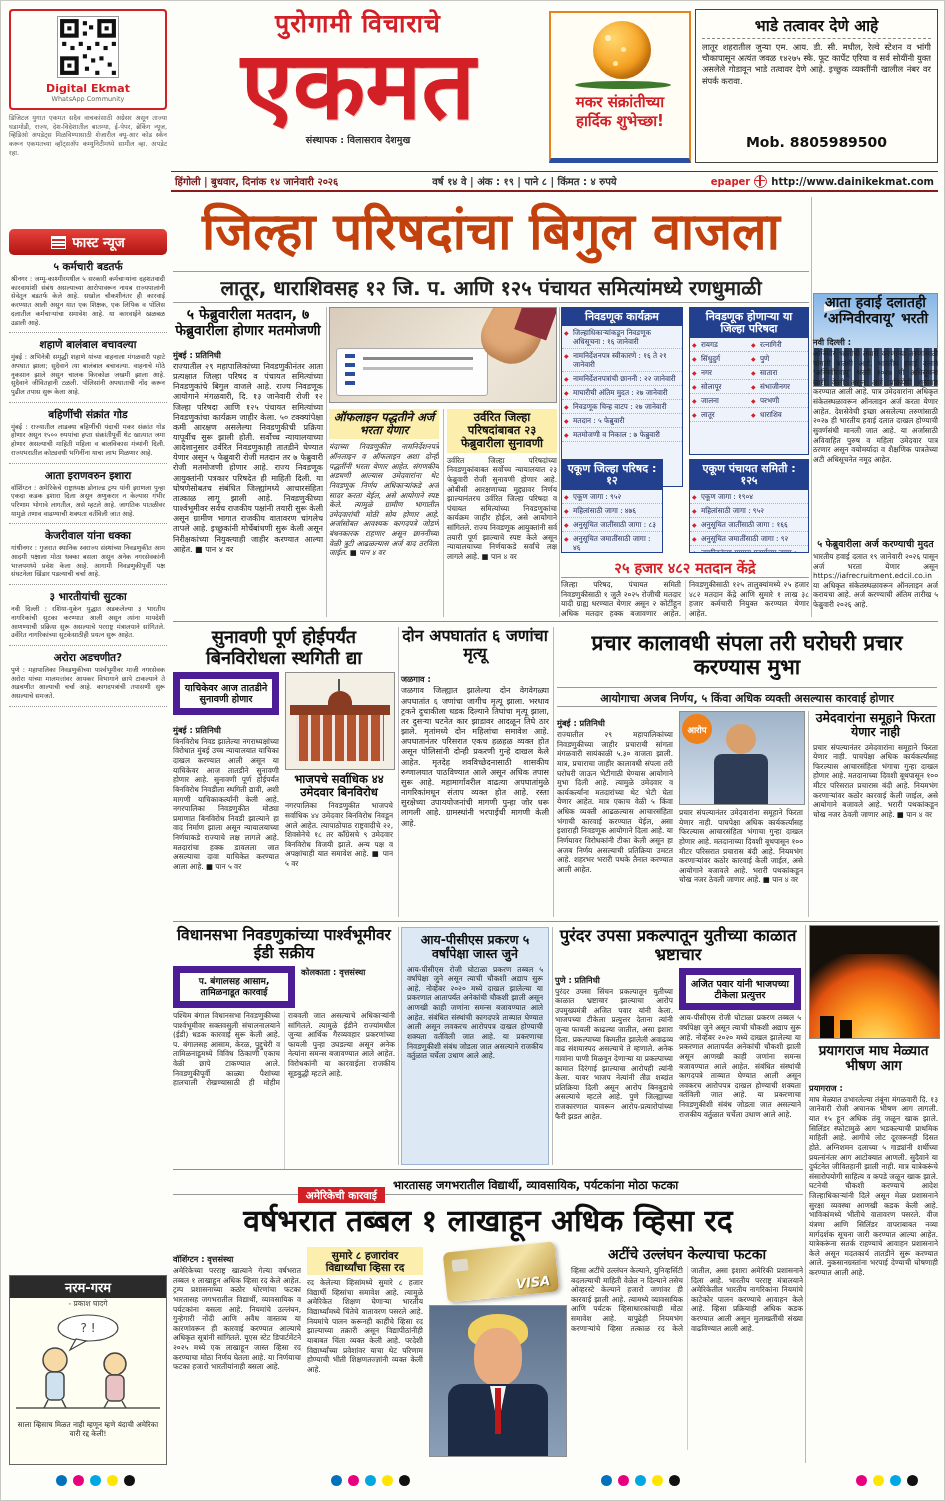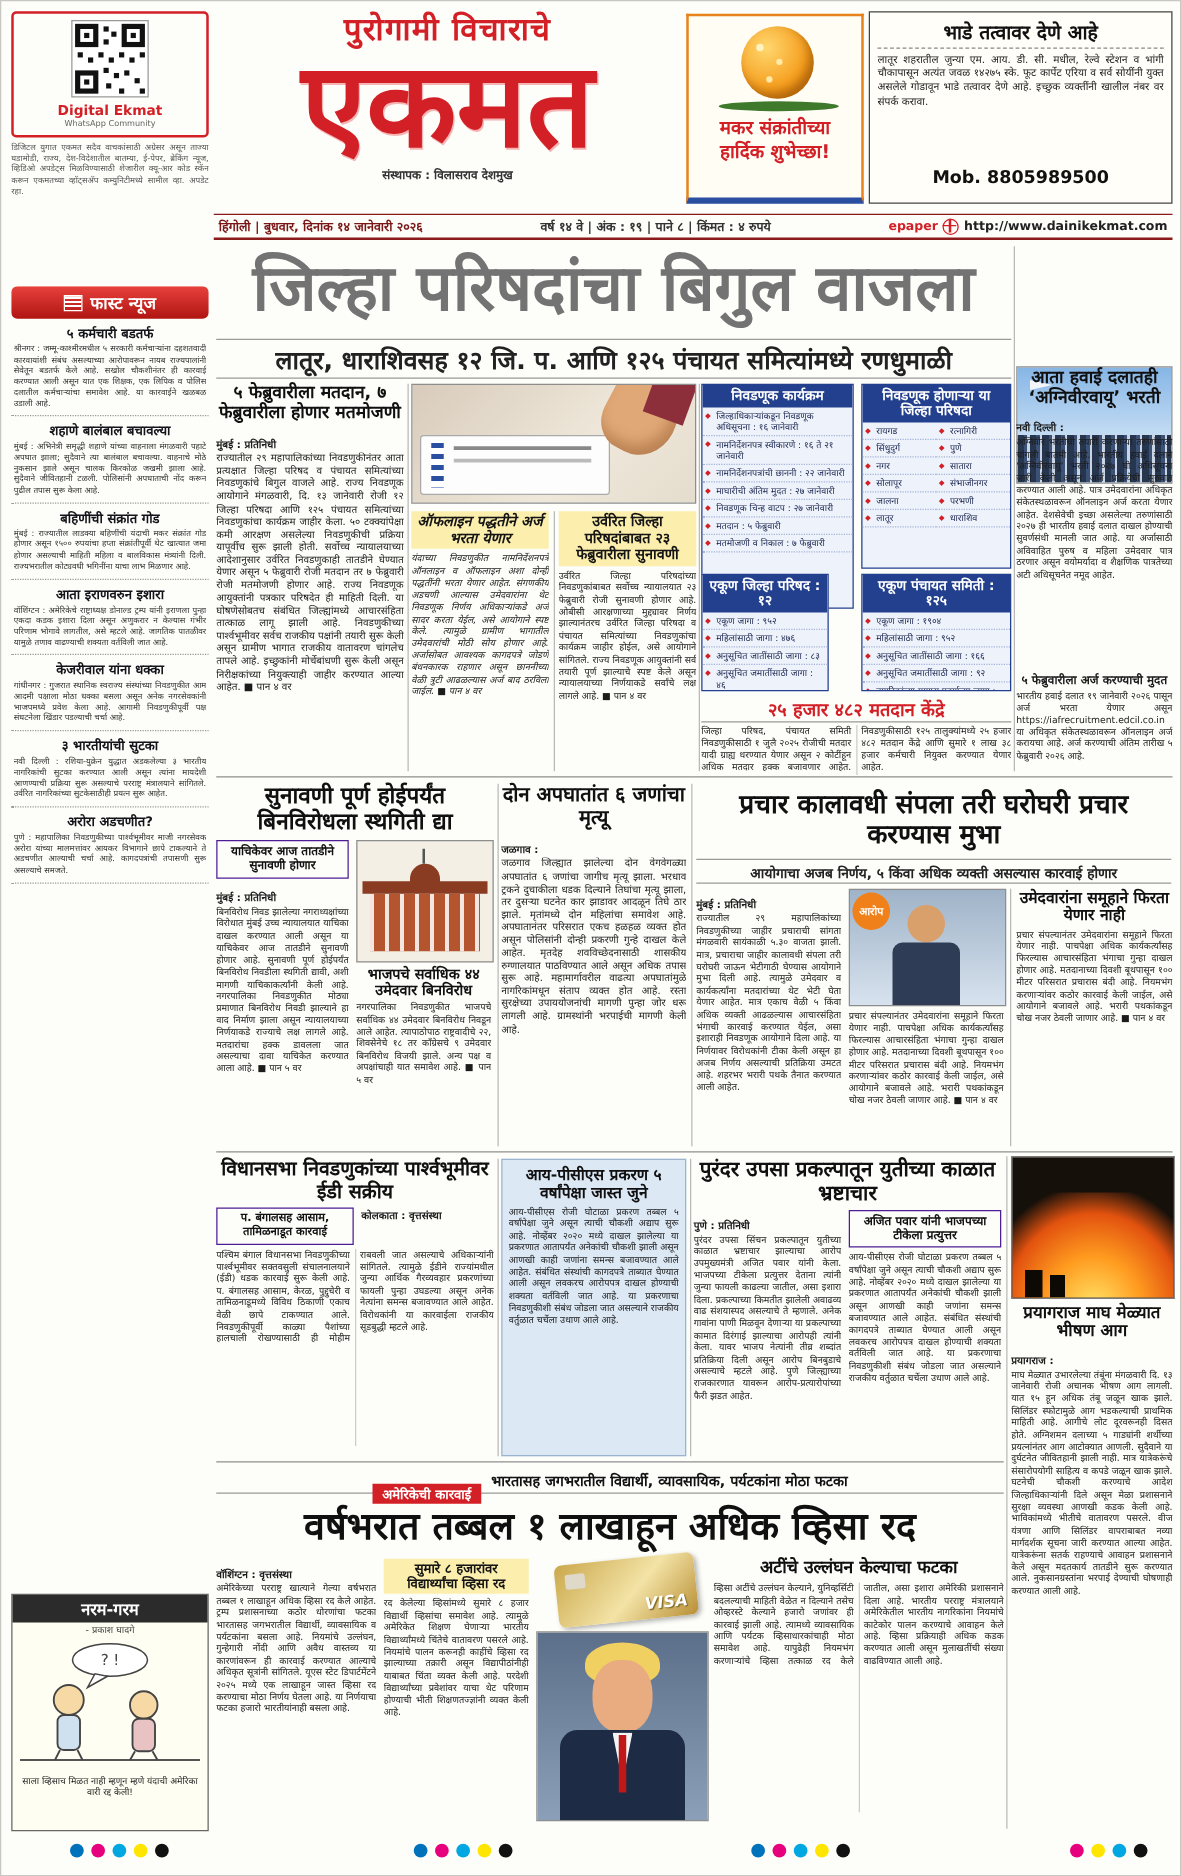--- a/index.html
+++ b/index.html
@@ -15,21 +15,21 @@
   .red{color:#d31f26;}
   .byl{font-weight:bold;font-size:8.2px;}
   .vr{position:absolute;width:1px;background:#b9b9b9;}
   .hr{position:absolute;height:1px;background:#8f8f8f;}
   .yh{background:#fcefad;padding:2px 3px;font-weight:bold;text-align:center;color:#141414;line-height:1.15;}
   .bluehead{background:#23408e;color:#fff;text-align:center;font-weight:bold;padding:3px 2px;font-size:11px;line-height:1.1;}
   .bx{border:1px solid #23408e;background:#eef3fb;overflow:hidden;}
   .bx-item{font-size:7.2px;padding:2px 3px 2px 11px;position:relative;color:#17224c;border-bottom:1px dotted #a5b4d8;line-height:1.25;}
   .bx-item:before{content:"◆";position:absolute;left:2px;top:3px;font-size:6px;color:#d31f26;}
   .d-grid{display:grid;grid-template-columns:1fr 1fr;}
-  .subbox{border:1px solid #4c1d95;font-weight:bold;text-align:center;padding:3px 2px;color:#111;line-height:1.2;}
+  .subbox{border:7px solid #4c1d95;font-weight:bold;text-align:center;padding:3px 2px;color:#111;line-height:1.2;}
   .ph{position:relative;overflow:hidden;border:1px solid #8d8d8d;}
   .cols2{column-count:2;column-gap:8px;column-rule:1px solid #ccc;}
   .fn-item{border-bottom:1px dotted #9a9a9a;padding:4px 2px 5px 2px;}
   .fn-title{font-weight:bold;font-size:10.5px;text-align:center;color:#13131a;margin-bottom:2px;}
   .dot{width:11px;height:11px;border-radius:50%;display:inline-block;}
 </style>
 </head>
 <body>
 
 <div id="page">
@@ -103,21 +103,21 @@
       <span class="red">epaper</span>
       <span style="width:11px;height:11px;border:1.5px solid #d31f26;border-radius:50%;display:inline-block;position:relative;">
           <span style="position:absolute;left:4px;top:-1px;width:1.5px;height:11px;background:#d31f26;"></span>
           <span style="position:absolute;top:4px;left:-1px;height:1.5px;width:11px;background:#d31f26;"></span>
         </span>
       <span style="color:#222;">http://www.dainikekmat.com</span>
     </span>
   </div>
 
   <div class="abs" style="left:172px;top:194px;width:636px;height:72px;display:flex;align-items:center;justify-content:center;">
-    <div style="font-weight:bold;font-size:51px;color:#737373;line-height:1;text-align:center;">जिल्हा परिषदांचा बिगुल वाजला</div>
+    <div style="font-weight:bold;font-size:51px;color:#c2410c;line-height:1;text-align:center;">जिल्हा परिषदांचा बिगुल वाजला</div>
   </div>
   <div class="abs" style="left:172px;top:270px;width:636px;height:32px;border-top:1px solid #9a9a9a;border-bottom:1px solid #9a9a9a;display:flex;align-items:center;justify-content:center;">
     <div style="font-weight:bold;font-size:20px;color:#222;">लातूर, धाराशिवसह १२ जि. प. आणि १२५ पंचायत समित्यांमध्ये रणधुमाळी</div>
   </div>
 
   <div class="abs" style="left:8px;top:228px;width:158px;height:1040px;overflow:hidden;">
     <div style="background:linear-gradient(#e8413c,#b01511);border-radius:5px;color:#fff;font-weight:bold;font-size:13.5px;text-align:center;padding:4px 0;display:flex;align-items:center;justify-content:center;gap:6px;">
       <span style="width:13px;height:11px;background:linear-gradient(#fff 0 2px,transparent 2px 3.5px,#fff 3.5px 5.5px,transparent 5.5px 7px,#fff 7px 9px,transparent 9px);border:1px solid #fff;display:inline-block;"></span>
       <span>फास्ट न्यूज</span>
     </div>

